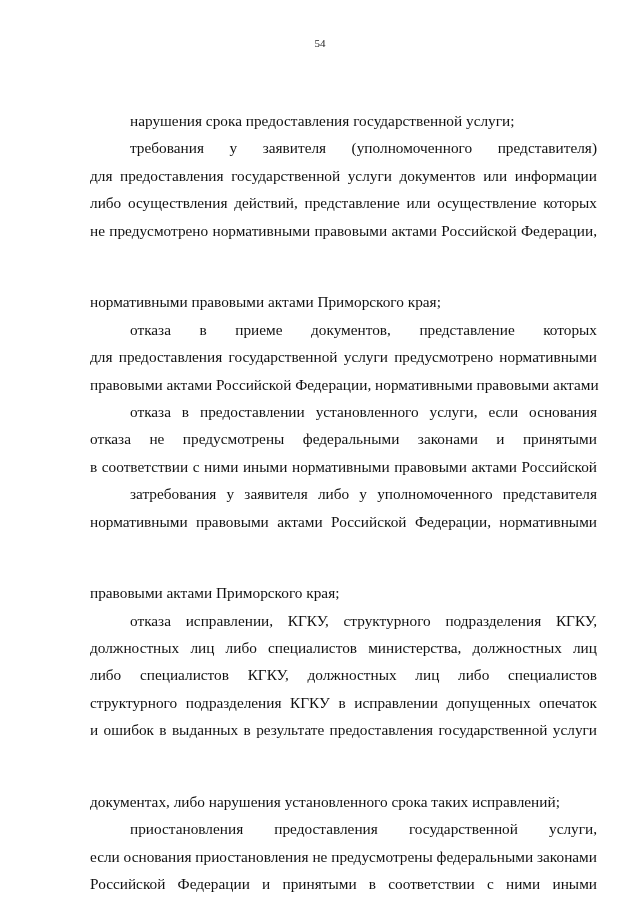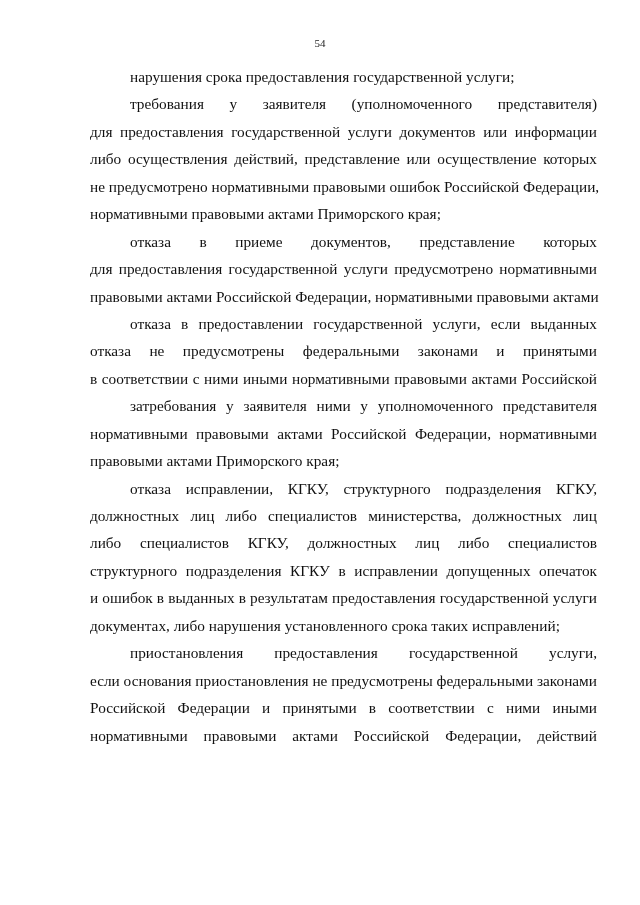--- a/index.html
+++ b/index.html
@@ -16,65 +16,65 @@
   }
   .body-text {
     position: absolute; left: 90px; top: 63px; width: 507px;
     font-size: 15.3px; line-height: 27.45px;
   }
   .line {
     display: block; white-space: nowrap; height: 27.45px;
     text-align: justify; text-align-last: justify;
   }
   .line.first { padding-left: 40px; }
-  .line.last { text-align-last: left; }
+  .line.last { text-align-last: left; margin-top: 44px; }
 </style>
 </head>
 <body>
 
 <div class="page">
   <div class="page-number">54</div>
   <div class="body-text">
 
     <div>
       <span class="line first last">нарушения срока предоставления государственной услуги;</span>
     </div>
 
     <div>
       <span class="line first">требования у заявителя (уполномоченного представителя)</span>
       <span class="line">для предоставления государственной услуги документов или информации</span>
       <span class="line">либо осуществления действий, представление или осуществление которых</span>
-      <span class="line">не предусмотрено нормативными правовыми ошибок Российской Федерации,</span>
+      <span class="line">не предусмотрено нормативными правовыми актами Российской Федерации,</span>
       <span class="line last">нормативными правовыми актами Приморского края;</span>
     </div>
 
     <div>
       <span class="line first">отказа в приеме документов, представление которых</span>
       <span class="line">для предоставления государственной услуги предусмотрено нормативными</span>
       <span class="line">правовыми актами Российской Федерации, нормативными правовыми актами</span>
     </div>
 
     <div>
-      <span class="line first">отказа в предоставлении государственной услуги, если выданных</span>
+      <span class="line first">отказа в предоставлении установленного услуги, если основания</span>
       <span class="line">отказа не предусмотрены федеральными законами и принятыми</span>
       <span class="line">в соответствии с ними иными нормативными правовыми актами Российской</span>
     </div>
 
     <div>
-      <span class="line first">затребования у заявителя ними у уполномоченного представителя</span>
+      <span class="line first">затребования у заявителя либо у уполномоченного представителя</span>
       <span class="line">нормативными правовыми актами Российской Федерации, нормативными</span>
       <span class="line last">правовыми актами Приморского края;</span>
     </div>
 
     <div>
       <span class="line first">отказа исправлении, КГКУ, структурного подразделения КГКУ,</span>
       <span class="line">должностных лиц либо специалистов министерства, должностных лиц</span>
       <span class="line">либо специалистов КГКУ, должностных лиц либо специалистов</span>
       <span class="line">структурного подразделения КГКУ в исправлении допущенных опечаток</span>
-      <span class="line">и ошибок в выданных в результатам предоставления государственной услуги</span>
+      <span class="line">и ошибок в выданных в результате предоставления государственной услуги</span>
       <span class="line last">документах, либо нарушения установленного срока таких исправлений;</span>
     </div>
 
 
     <div>
       <span class="line first">приостановления предоставления государственной услуги,</span>
       <span class="line">если основания приостановления не предусмотрены федеральными законами</span>
       <span class="line">Российской Федерации и принятыми в соответствии с ними иными</span>
       <span class="line">нормативными правовыми актами Российской Федерации, действий</span>
     </div>

